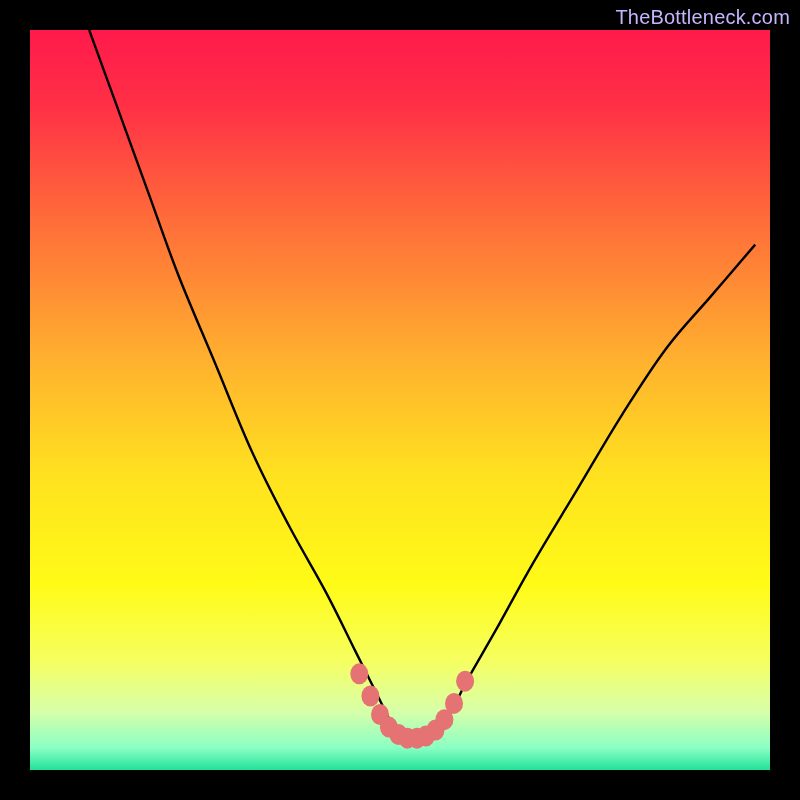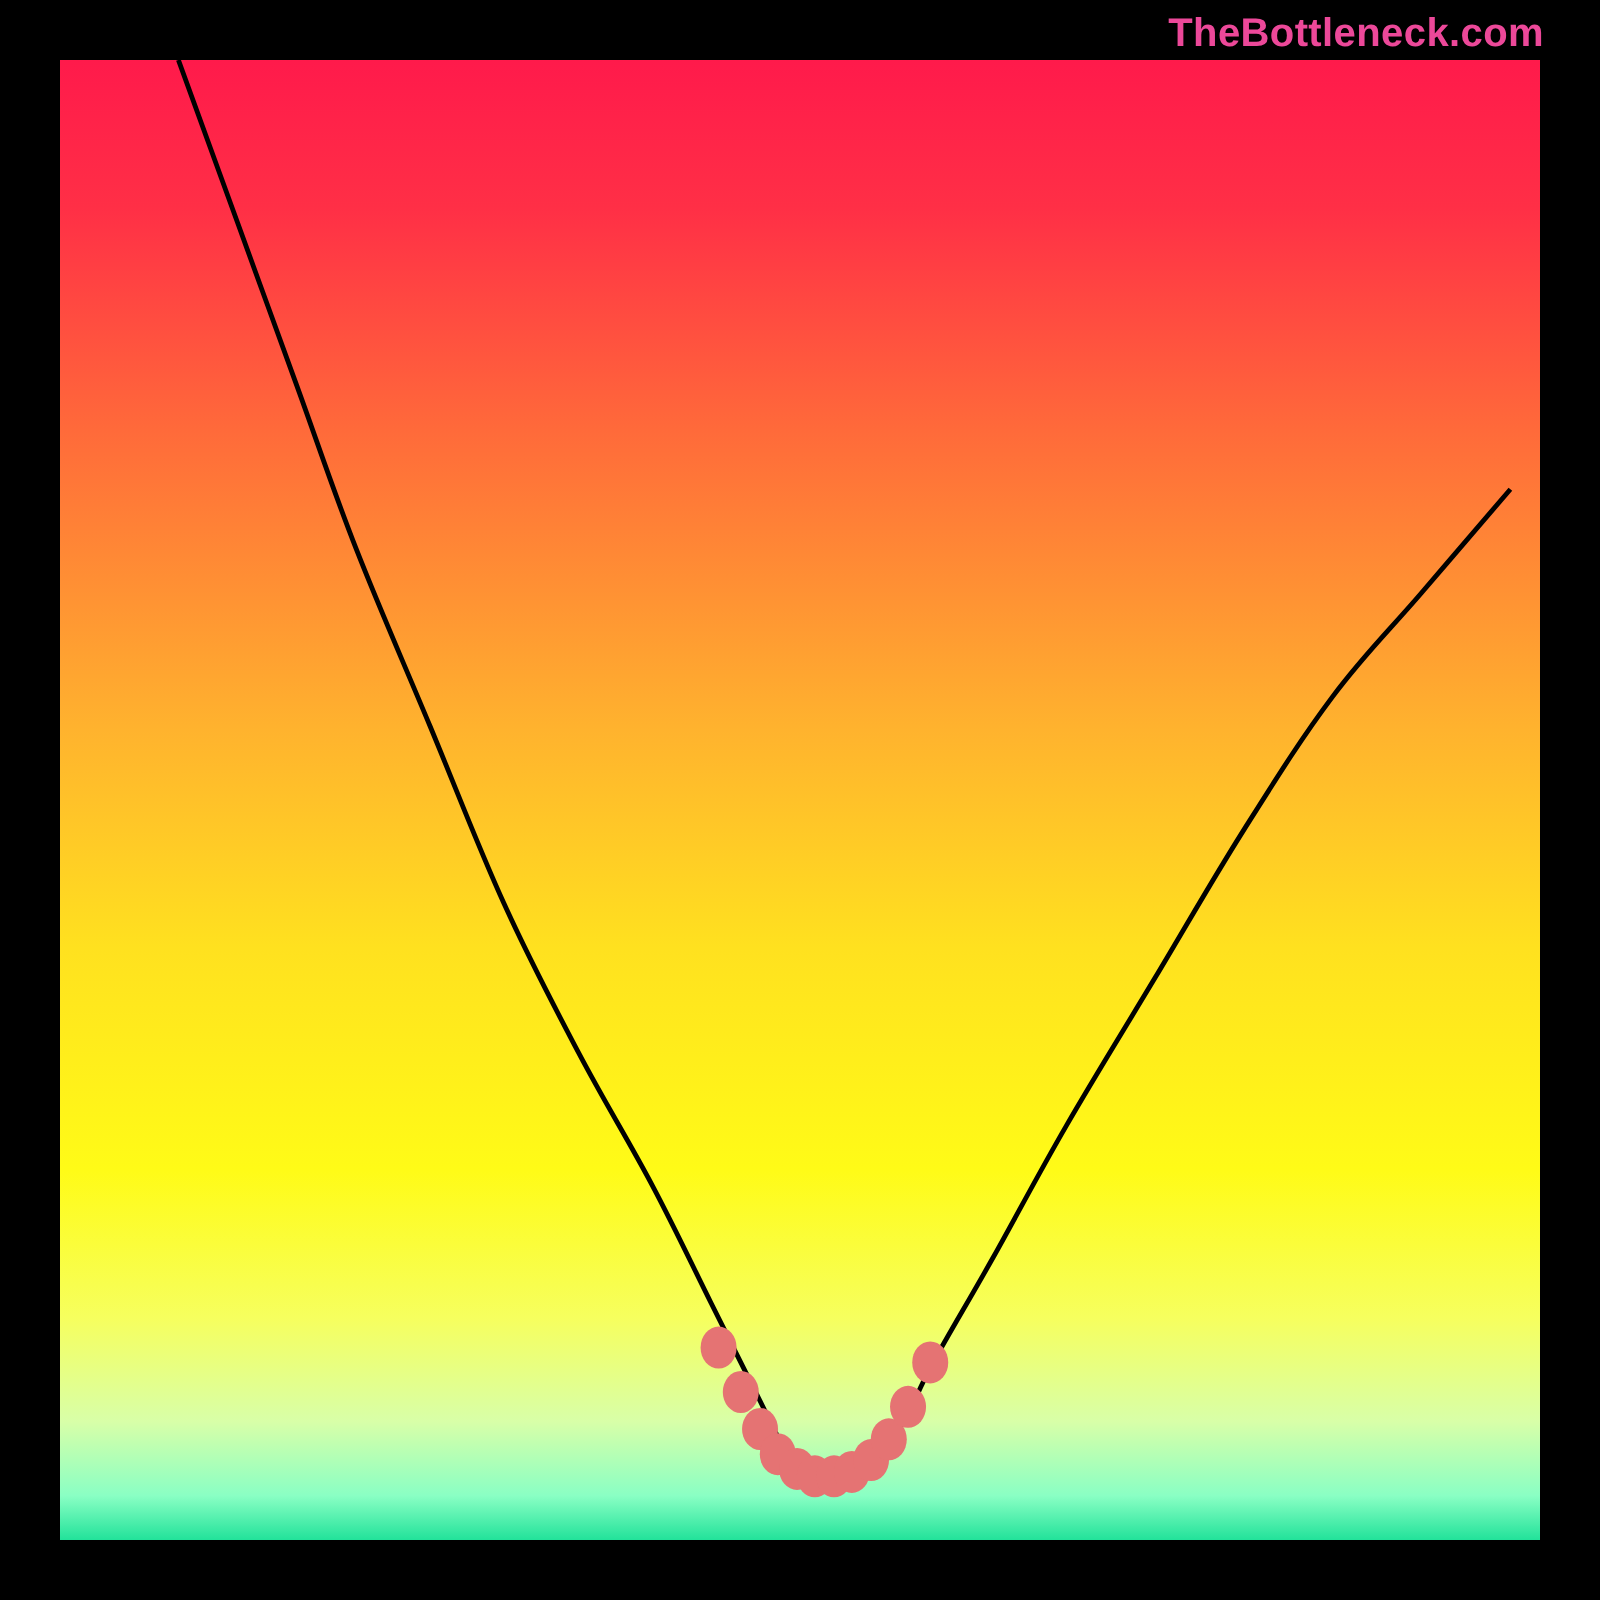--- a/index.html
+++ b/index.html
@@ -30,24 +30,24 @@
   .gradient-bg {
     position: absolute;
     left: 0;
     top: 0;
     width: 100%;
     height: 100%;
   }
   .watermark {
     position: absolute;
     top: 6px;
-    right: 28px;
-    color: #ec4899;
+    right: 10px;
+    color: #c4b5fd;
     font-size: 20px;
-    font-weight: 700;
+    font-weight: 400;
     letter-spacing: 0.2px;
   }
   svg.curve {
     position: absolute;
     left: 0;
     top: 0;
     width: 100%;
     height: 100%;
   }
 </style>

